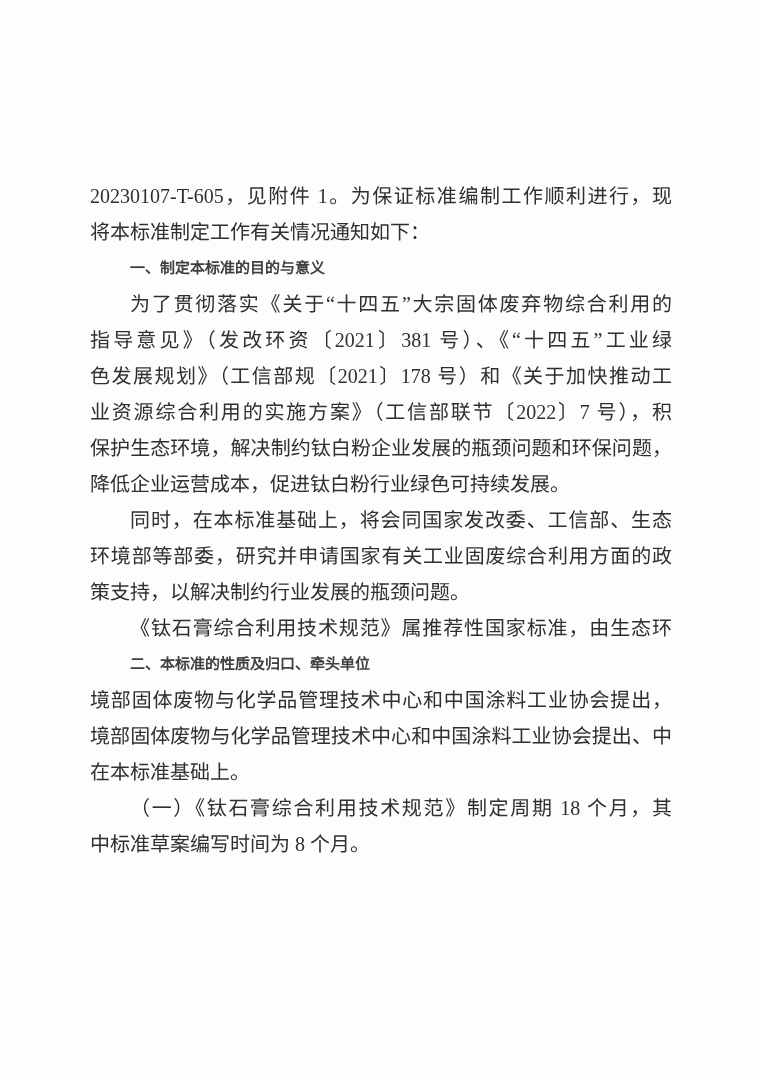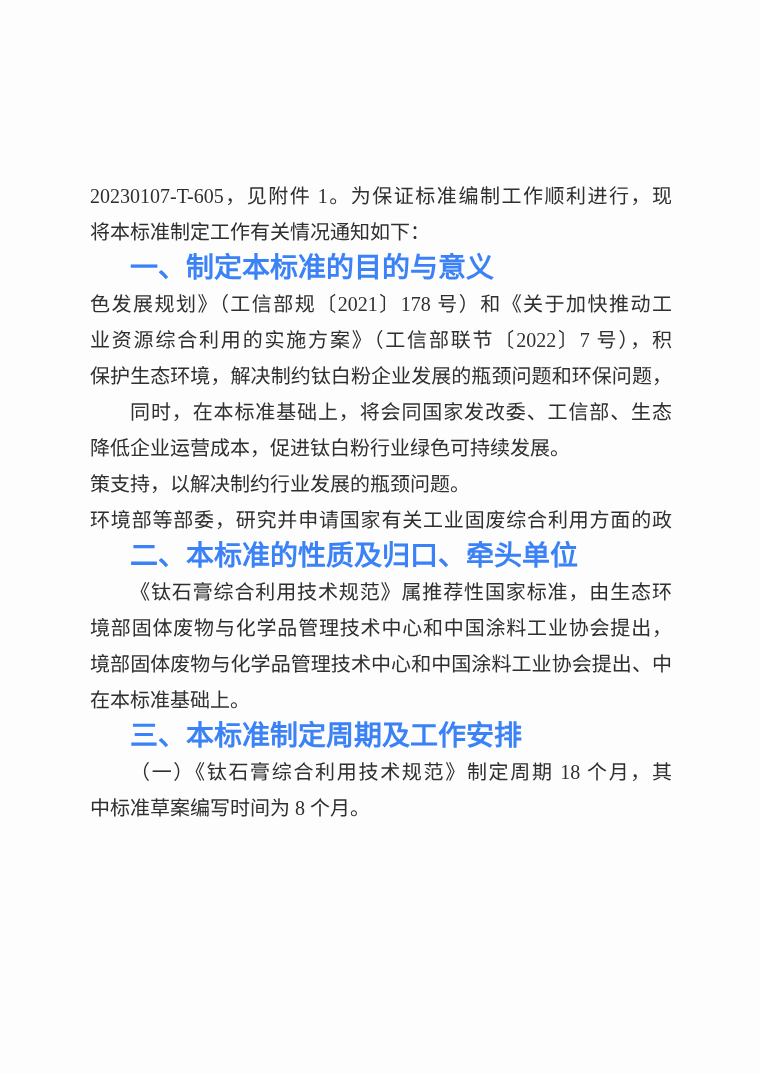--- a/index.html
+++ b/index.html
@@ -34,41 +34,42 @@
   }
   .line.fill {
     text-align-last: justify;
   }
   .line.i2 {
     padding-left: 40px;
   }
   .line.bold {
     font-family: "Liberation Sans", "DejaVu Sans", sans-serif;
     font-weight: bold;
-    font-size: 28px;
-    color: #3b82f6;
+    font-size: 15px;
+    color: #404040;
   }
 </style>
 </head>
 <body>
 
 <div class="page">
   <div class="doc" id="doc" style="color: rgb(47, 47, 47);">
       <div class="line fill">20230107-T-605，见附件 1。为保证标准编制工作顺利进行，现</div>
       <div class="line">将本标准制定工作有关情况通知如下：</div>
       <div class="line i2 bold">一、制定本标准的目的与意义</div>
+      <div class="line fill i2">为了贯彻落实《关于“十四五”大宗固体废弃物综合利用的</div>
+      <div class="line fill">指导意见》（发改环资〔2021〕381 号）、《“十四五”工业绿</div>
       <div class="line fill">色发展规划》（工信部规〔2021〕178 号）和《关于加快推动工</div>
       <div class="line fill">业资源综合利用的实施方案》（工信部联节〔2022〕7 号），积</div>
       <div class="line fill">保护生态环境，解决制约钛白粉企业发展的瓶颈问题和环保问题，</div>
+      <div class="line">降低企业运营成本，促进钛白粉行业绿色可持续发展。</div>
       <div class="line fill i2">同时，在本标准基础上，将会同国家发改委、工信部、生态</div>
-      <div class="line">降低企业运营成本，促进钛白粉行业绿色可持续发展。</div>
+      <div class="line fill">环境部等部委，研究并申请国家有关工业固废综合利用方面的政</div>
       <div class="line">策支持，以解决制约行业发展的瓶颈问题。</div>
-      <div class="line fill">环境部等部委，研究并申请国家有关工业固废综合利用方面的政</div>
+      <div class="line fill i2">《钛石膏综合利用技术规范》属推荐性国家标准，由生态环</div>
       <div class="line i2 bold">二、本标准的性质及归口、牵头单位</div>
-      <div class="line fill i2">《钛石膏综合利用技术规范》属推荐性国家标准，由生态环</div>
       <div class="line fill">境部固体废物与化学品管理技术中心和中国涂料工业协会提出，</div>
       <div class="line fill">境部固体废物与化学品管理技术中心和中国涂料工业协会提出、中</div>
       <div class="line">在本标准基础上。</div>
-      <div class="line i2 bold">三、本标准制定周期及工作安排</div>
       <div class="line fill i2">（一）《钛石膏综合利用技术规范》制定周期 18 个月，其</div>
       <div class="line">中标准草案编写时间为 8 个月。</div>
     </div>
 </div>
 
 </body></html>

